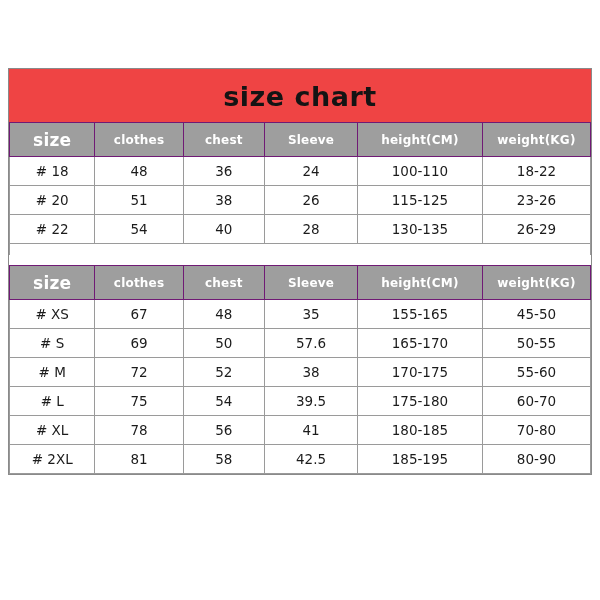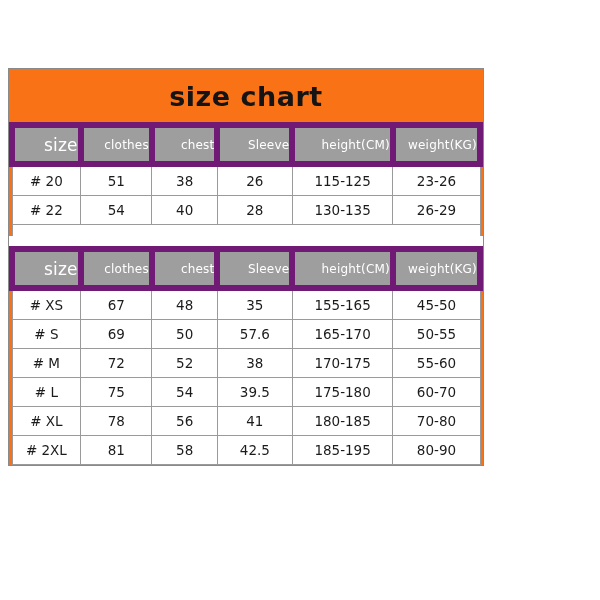--- a/index.html
+++ b/index.html
@@ -17,22 +17,22 @@
     position: relative;
     width: 600px;
     height: 600px;
     background: #ffffff;
     box-sizing: border-box;
   }
   .sheet {
     position: absolute;
     left: 8px;
     top: 68px;
-    width: 476px;
-    background: #f97316;
+    width: 584px;
+    background: #ef4444;
     border: 1px solid #8a8a8a;
     box-sizing: border-box;
   }
   .title {
     text-align: center;
     font-family: "DejaVu Sans", sans-serif;
     font-weight: bold;
     font-size: 27px;
     letter-spacing: 0.5px;
     padding: 12px 0 10px 0;
@@ -50,26 +50,25 @@
     font-size: 13.5px;
     color: #1b1b1b;
     height: 28px;
     padding: 0;
     vertical-align: middle;
     white-space: nowrap;
   }
   thead th {
     background: #9e9e9e;
     color: #ffffff;
-    font-weight: normal;
+    font-weight: bold;
     font-size: 17px;
     height: 33px;
-    border: 6px solid #701a75;
+    border: 1px solid #701a75;
     letter-spacing: 0.2px;
-    text-align: right;
   }
   thead th.hdr-small {
     font-size: 12px;
   }
   tbody td {
     background: #ffffff;
   }
   .spacer-row td {
     height: 11px;
     border-left: 1px solid #9a9a9a;
@@ -111,20 +110,28 @@
           <th>size</th>
           <th class="hdr-small">clothes</th>
           <th class="hdr-small">chest</th>
           <th class="hdr-small">Sleeve</th>
           <th class="hdr-small">height(CM)</th>
           <th class="hdr-small">weight(KG)</th>
         </tr>
       </thead>
       <tbody>
         <tr>
+          <td># 18</td>
+          <td>48</td>
+          <td>36</td>
+          <td>24</td>
+          <td>100-110</td>
+          <td>18-22</td>
+        </tr>
+        <tr>
           <td># 20</td>
           <td>51</td>
           <td>38</td>
           <td>26</td>
           <td>115-125</td>
           <td>23-26</td>
         </tr>
         <tr>
           <td># 22</td>
           <td>54</td>

